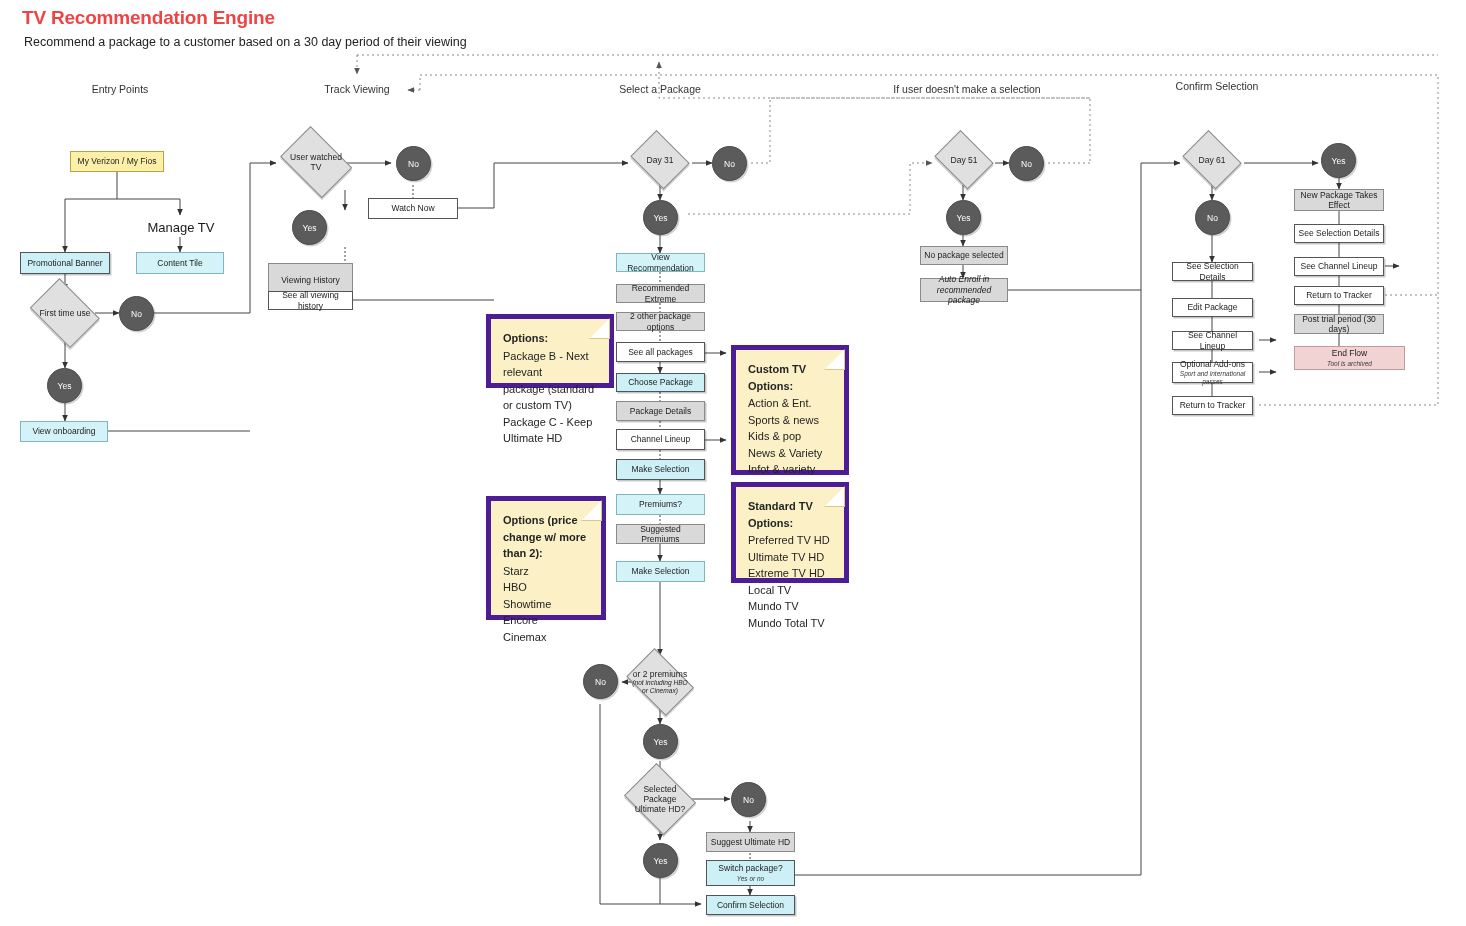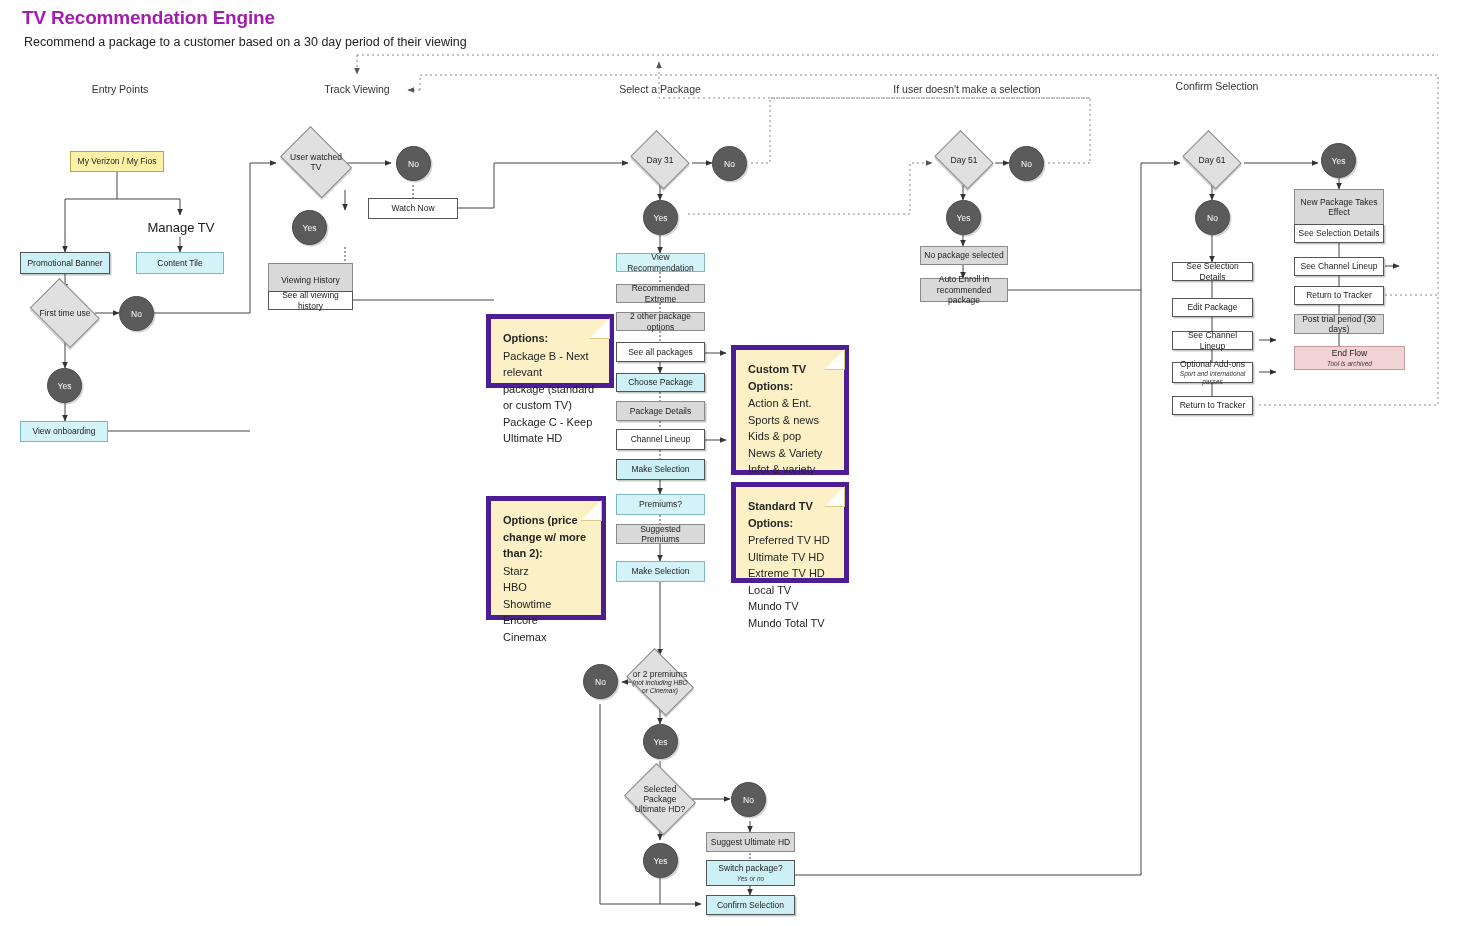--- a/index.html
+++ b/index.html
@@ -25,21 +25,21 @@
     height: 926px;
     pointer-events: none;
   }
   
   .page-title {
     position: absolute;
     left: 22px; top: 7px;
     font-size: 19px;
     font-weight: bold;
     letter-spacing: -0.2px;
-    color: #a21caf;
+    color: #ef4444;
   }
   .page-subtitle {
     position: absolute;
     left: 24px; top: 35px;
     font-size: 12.5px;
     color: #222;
   }
   .col-header {
     position: absolute;
     font-size: 10.5px;
@@ -385,40 +385,40 @@
   </div>
   <div class="node n-cyan-strong n-shadow" style="left:706px; top:895px; width:89px; height:20px;">Confirm Selection</div>
 
   <div class="diamond" style="left:932px; top:135px; width:64px; height:50px;">
     <span class="dshape"></span>
     <span class="dtext">Day 51</span>
   </div>
   <div class="circle" style="left:1009px; top:146px; width:35px; height:35px;">No</div>
   <div class="circle" style="left:946px; top:200px; width:35px; height:35px;">Yes</div>
   <div class="node n-gray" style="left:920px; top:246px; width:88px; height:19px;">No package selected</div>
-  <div class="node n-gray" style="left:920px; top:278px; width:88px; height:24px;">Auto Enroll in
+  <div class="node n-gray" style="left:920px; top:278px; width:88px; height:24px;font-style:italic;">Auto Enroll in
 recommended package</div>
 
   <div class="diamond" style="left:1180px; top:135px; width:64px; height:50px;">
     <span class="dshape"></span>
     <span class="dtext">Day 61</span>
   </div>
   <div class="circle" style="left:1321px; top:143px; width:35px; height:35px;">Yes</div>
   <div class="circle" style="left:1195px; top:200px; width:35px; height:35px;">No</div>
 
   <div class="node n-white n-shadow" style="left:1172px; top:262px; width:81px; height:19px;">See Selection Details</div>
   <div class="node n-white n-shadow" style="left:1172px; top:298px; width:81px; height:19px;">Edit Package</div>
   <div class="node n-white n-shadow" style="left:1172px; top:331px; width:81px; height:19px;">See Channel Lineup</div>
   <div class="node n-white n-shadow" style="left:1172px; top:362px; width:81px; height:21px;">
     <span>Optional Add-ons</span>
     <span class="sub">Sport and international passes</span>
   </div>
   <div class="node n-white n-shadow" style="left:1172px; top:396px; width:81px; height:19px;">Return to Tracker</div>
 
-  <div class="node n-gray" style="left:1294px; top:189px; width:90px; height:36px;">New Package Takes
+  <div class="node n-gray" style="left:1294px; top:189px; width:90px; height:22px;">New Package Takes
 Effect</div>
   <div class="node n-white n-shadow" style="left:1294px; top:224px; width:90px; height:19px;">See Selection Details</div>
   <div class="node n-white n-shadow" style="left:1294px; top:257px; width:90px; height:19px;">See Channel Lineup</div>
   <div class="node n-white n-shadow" style="left:1294px; top:286px; width:90px; height:19px;">Return to Tracker</div>
   <div class="node n-gray" style="left:1294px; top:314px; width:90px; height:20px;">Post trial period (30 days)</div>
   <div class="node n-pink" style="left:1294px; top:346px; width:111px; height:24px;">
     <span>End Flow</span>
     <span class="sub">Tool is archived</span>
   </div>
 

